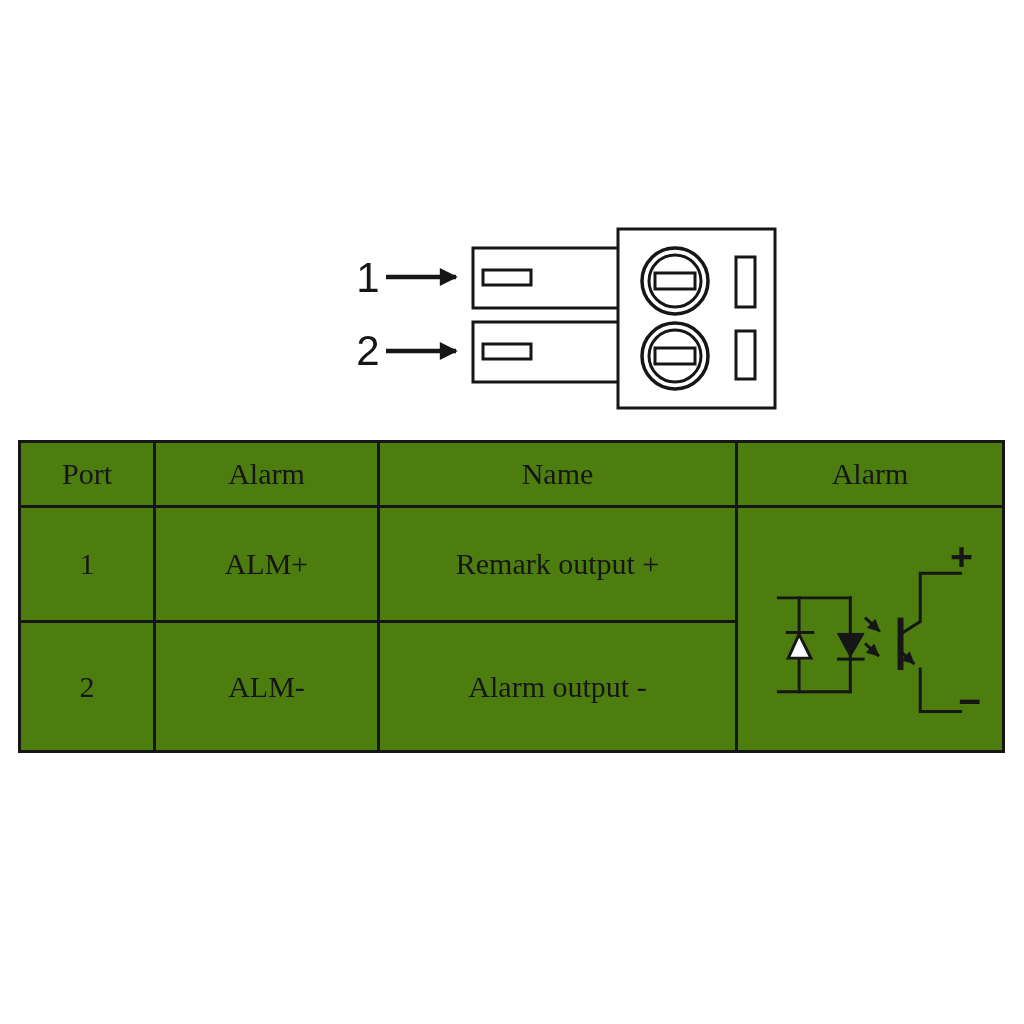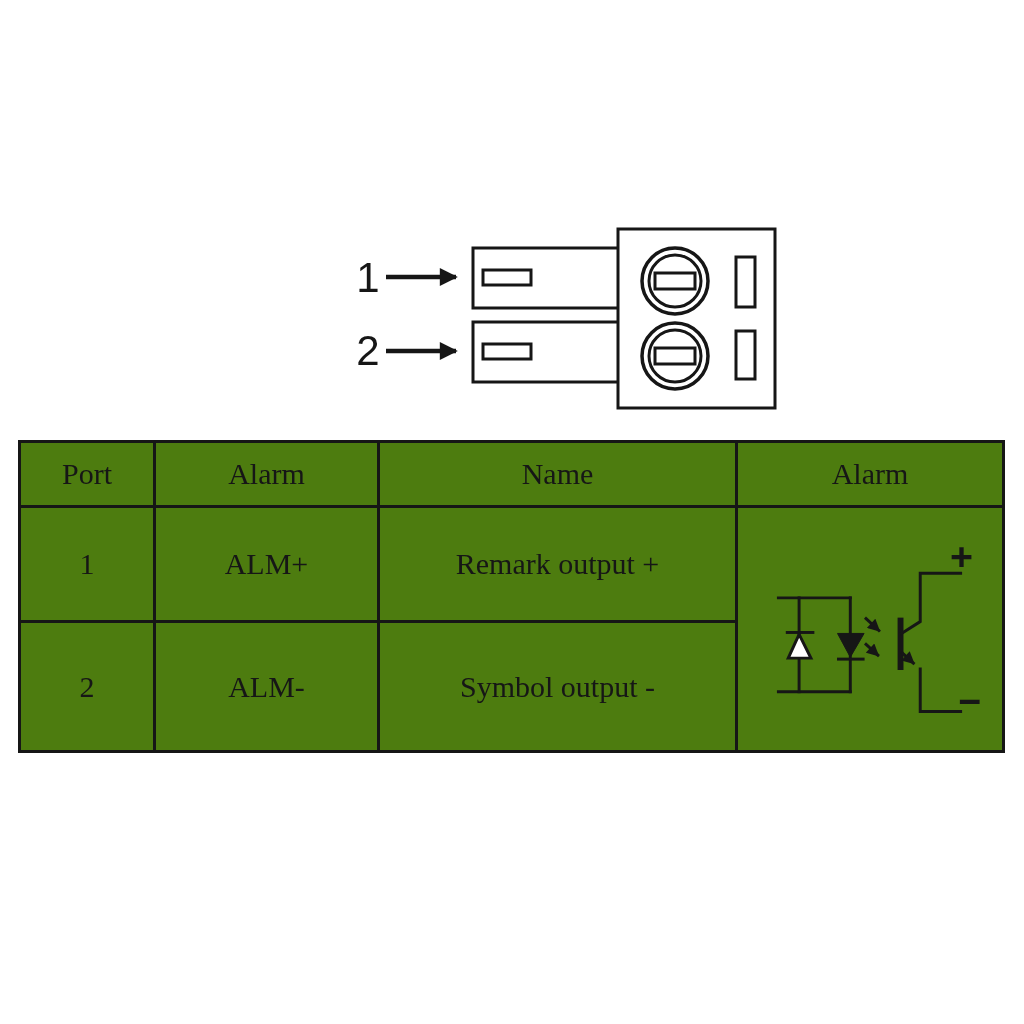--- a/index.html
+++ b/index.html
@@ -166,18 +166,18 @@
           </g>
 
           <text class="polarity" x="225" y="62">+</text>
           <text class="polarity" x="233" y="209">−</text>
         </svg>
       </td>
     </tr>
     <tr class="data-row-2">
       <td>2</td>
       <td>ALM-</td>
-      <td>Symbol output -</td>
+      <td>Alarm output -</td>
     </tr>
   </tbody>
     </table>
 
 </div>
 
 </body></html>

